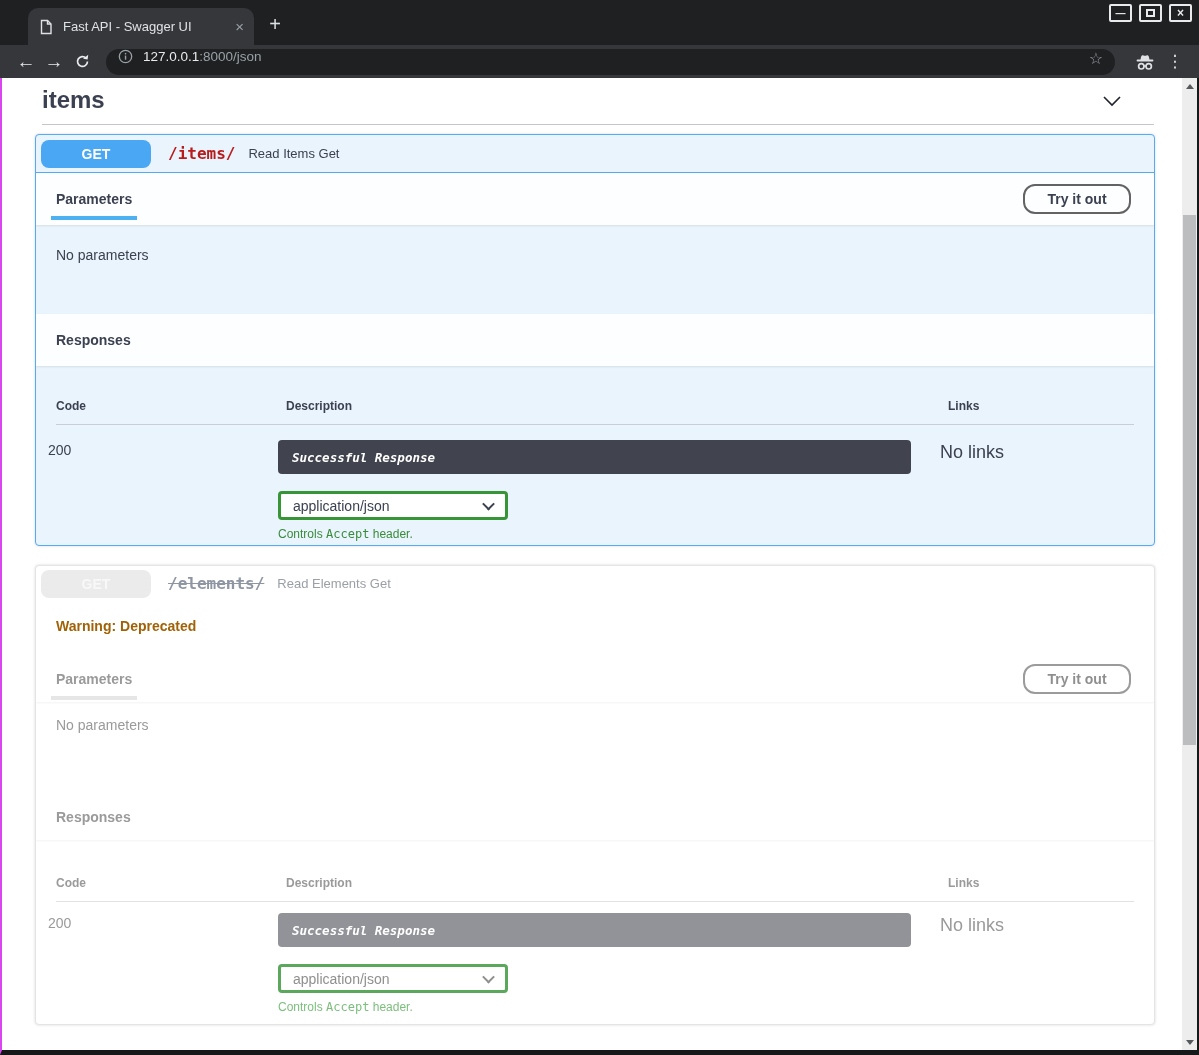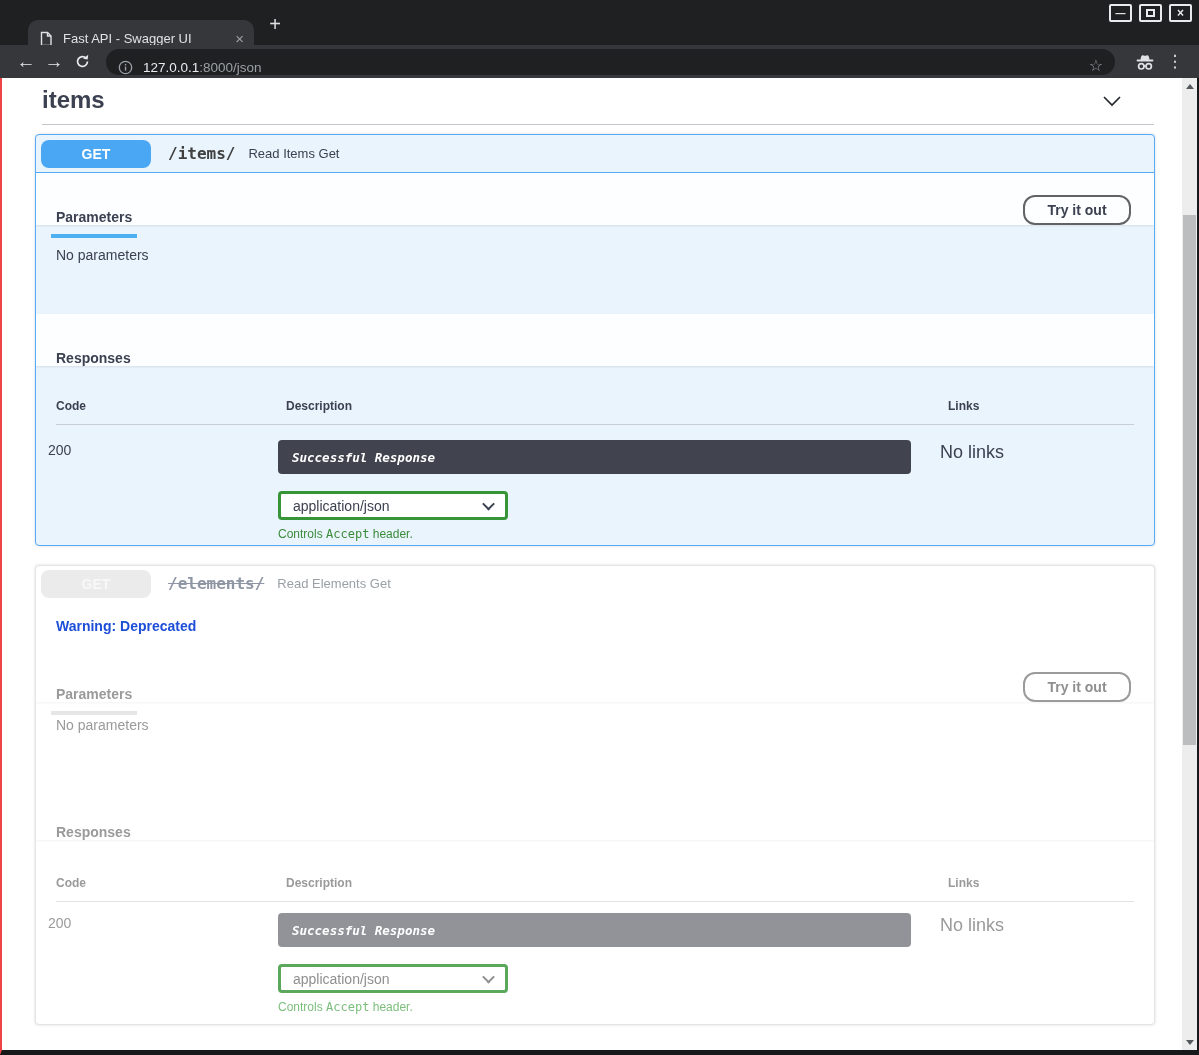--- a/index.html
+++ b/index.html
@@ -4,21 +4,21 @@
 <style>
   html,body{margin:0;padding:0;}
   body{
     width:1199px;height:1055px;position:relative;overflow:hidden;
     background:#1e2022;font-family:"Liberation Sans",sans-serif;
     -webkit-font-smoothing:antialiased;
   }
   
   .tabstrip{position:absolute;top:0;left:0;right:0;height:45px;background:#1e2022;}
   .tab{
-    position:absolute;left:28px;top:20px;width:226px;height:37px;
+    position:absolute;left:28px;top:8px;width:226px;height:37px;
     background:#35373b;border-radius:10px 10px 0 0;
     display:flex;align-items:center;padding:0 10px;box-sizing:border-box;
     color:#dfe1e5;font-size:13px;
   }
   .tab .favicon{width:16px;height:16px;margin-right:9px;flex:none;}
   .tab-title{white-space:nowrap;overflow:hidden;flex:1;}
   .tab-close{color:#9aa0a6;font-size:15px;margin-left:6px;cursor:pointer;}
   .newtab{
     position:absolute;left:262px;top:12px;width:26px;height:26px;border-radius:50%;
     color:#dfe1e5;font-size:20px;line-height:25px;text-align:center;cursor:pointer;
@@ -31,33 +31,33 @@
   }
   .max-glyph{width:9px;height:8px;border:2px solid #e8eaed;box-sizing:border-box;}
   .toolbar{
     position:absolute;top:45px;left:0;right:0;height:33px;background:#35373b;
     display:flex;align-items:center;padding:0 12px;box-sizing:border-box;
   }
   .nav-ico{color:#e8eaed;flex:none;display:flex;align-items:center;justify-content:center;
     width:28px;height:26px;font-size:19px;cursor:pointer;}
   .urlbar{
     flex:1;height:26px;background:#1e2022;border-radius:14px;margin:0 10px 0 10px;
-    display:flex;align-items:flex-end;padding:0 12px;box-sizing:border-box;
+    display:flex;align-items:flex-start;padding:0 12px;box-sizing:border-box;
     font-size:13.5px;cursor:text;
   }
   .urlbar .info{margin-right:10px;display:flex;align-items:center;}
   .url-host{color:#e8eaed;}
   .url-rest{color:#9aa0a6;}
   .url-star{margin-left:auto;color:#9aa0a6;font-size:16px;cursor:pointer;}
   .incog{margin:0 6px 0 8px;display:flex;align-items:center;cursor:default;}
   .kebab{color:#dfe1e5;font-size:17px;width:24px;text-align:center;cursor:pointer;}
   
   .content{
     position:absolute;top:78px;left:0;right:0;bottom:0;background:#fff;
-    border-left:2px solid #ef4444;border-right:2px solid #17181a;border-bottom:5px solid #17181a;
+    border-left:2px solid #d946ef;border-right:2px solid #17181a;border-bottom:5px solid #17181a;
     box-sizing:border-box;
   }
   .page-scroll{position:absolute;top:0;left:0;right:15px;bottom:0;overflow:hidden;color:#3b4151;}
   
   .tag-header{position:absolute;left:40px;top:8px;right:30px;height:36px;cursor:pointer;}
   .tag-title{font-size:24px;font-weight:bold;color:#3b4151;}
   .tag-chevron{position:absolute;right:28px;top:6px;}
   .tag-divider{position:absolute;left:40px;right:28px;top:46px;height:1px;background:#c3c6cb;}
   
   .opblock{
@@ -67,27 +67,27 @@
   .op1{top:56px;height:412px;background:#eaf4fd;border:1px solid #55aaf5;}
   .op2{top:487px;height:460px;background:#ffffff;border:1px solid #e4e4e4;}
   .op-header{display:flex;align-items:center;height:37px;padding:0 10px 0 5px;cursor:pointer;}
   .op1 .op-header{border-bottom:1px solid #55aaf5;}
   .op2 .op-header{height:35px;}
   .badge{
     width:110px;height:28px;border-radius:8px;background:#49a7f3;color:#fff;
     font-weight:bold;font-size:14px;display:flex;align-items:center;justify-content:center;flex:none;
   }
   .op2 .badge{background:#ebebeb;color:#f8f8f8;}
-  .path{margin-left:17px;font-family:"DejaVu Sans Mono",monospace;font-weight:bold;font-size:16px;color:#404040;}
+  .path{margin-left:17px;font-family:"DejaVu Sans Mono",monospace;font-weight:bold;font-size:16px;color:#b91c1c;}
   .op2 .path{color:#8f96a3;text-decoration:line-through;}
   .summary{margin-left:13px;font-size:13px;color:#3b4151;}
   .op2 .summary{color:#9aa0a6;}
-  .op-warning{margin:17px 20px 21px 20px;font-size:14px;font-weight:600;color:#1d4ed8;}
+  .op-warning{margin:17px 20px 21px 20px;font-size:14px;font-weight:600;color:#a16207;}
   .section-header{
-    height:52px;background:rgba(255,255,255,.88);display:flex;align-items:flex-end;
+    height:52px;background:rgba(255,255,255,.88);display:flex;align-items:center;
     padding:0 23px 0 20px;box-shadow:0 1px 2px rgba(0,0,0,.09);position:relative;gap:39px;
   }
   .op2 .section-header{height:47px;background:#fff;box-shadow:0 1px 2px rgba(0,0,0,.05);}
   .sh-title{font-size:14px;font-weight:bold;color:#3b4151;position:relative;}
   .op2 .sh-title{color:#9a9a9a;}
   .sh-title.tabbed::after{
     content:"";position:absolute;left:-5px;right:-5px;bottom:-13px;height:4px;background:#4db1f1;
   }
   .op2 .sh-title.tabbed::after{background:#e6e6e6;}
   .btn-try{

